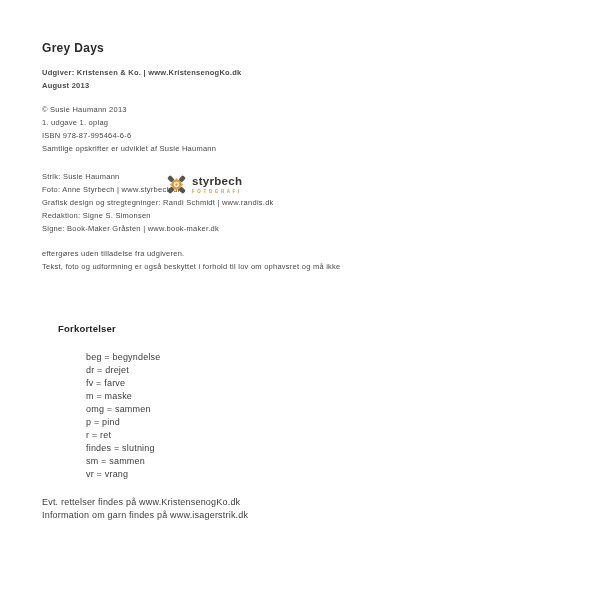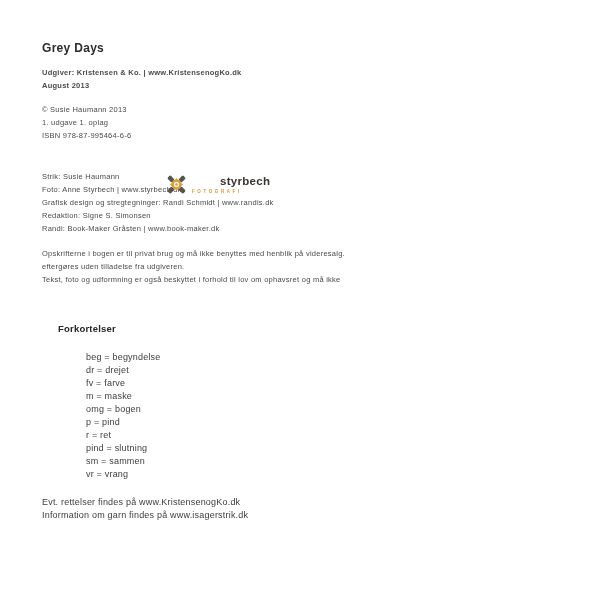--- a/index.html
+++ b/index.html
@@ -45,21 +45,20 @@
     gap: 4px;
   }
   .logo-icon { width: 23px; height: 23px; display: block; }
   .logo-texts { padding-top: 3px; }
   .logo-name {
     font-size: 11.5px;
     font-weight: bold;
     letter-spacing: 0.3px;
     color: #38342f;
     line-height: 11px;
-    margin-left: 28px;
   }
   .logo-sub {
     font-size: 4.5px;
     font-weight: bold;
     letter-spacing: 2.6px;
     color: #d6953a;
     margin-top: 1.5px;
     line-height: 5px;
   }
 </style>
@@ -72,28 +71,29 @@
 
   <div class="abs small" style="top:66px;font-weight:bold;">
     <div>Udgiver: Kristensen &amp; Ko. | www.KristensenogKo.dk</div>
     <div>August 2013</div>
   </div>
 
   <div class="abs small" style="top:103px;">
     <div>© Susie Haumann 2013</div>
     <div>1. udgave 1. oplag</div>
     <div>ISBN 978-87-995464-6-6</div>
+    <div>Samtlige opskrifter er udviklet af Susie Haumann</div>
   </div>
 
   <div class="abs small" style="top:170px;">
     <div>Strik: Susie Haumann</div>
     <div>Foto: Anne Styrbech | www.styrbech.dk</div>
     <div>Grafisk design og stregtegninger: Randi Schmidt | www.randis.dk</div>
     <div>Redaktion: Signe S. Simonsen</div>
-    <div>Randi: Book-Maker Gråsten | www.book-maker.dk</div>
+    <div>Signe: Book-Maker Gråsten | www.book-maker.dk</div>
   </div>
 
   <div class="logo-wrap">
     <svg class="logo-icon" viewBox="0 0 23 23">
       <g fill="#58544e" transform="rotate(45 11.5 11.5)">
         <rect x="9.3" y="0.4" width="4.4" height="6.4" rx="1.4"></rect>
         <rect x="9.3" y="16.2" width="4.4" height="6.4" rx="1.4"></rect>
         <rect x="0.4" y="9.3" width="6.4" height="4.4" rx="1.4"></rect>
         <rect x="16.2" y="9.3" width="6.4" height="4.4" rx="1.4"></rect>
       </g>
@@ -107,36 +107,35 @@
       <circle cx="11.5" cy="11.5" r="2.7" fill="#fdf6ea"></circle>
       <circle cx="11.5" cy="11.5" r="1.2" fill="#e09a38"></circle>
     </svg>
     <div class="logo-texts">
       <div class="logo-name">styrbech</div>
       <div class="logo-sub">FOTOGRAFI</div>
     </div>
   </div>
 
   <div class="abs small" style="top:247px;">
-    <div>Opskrifterne i bogen er til privat brug og må ikke benyttes med henblik på videresalg.</div>
     <div>eftergøres uden tilladelse fra udgiveren.</div>
     <div>Tekst, foto og udformning er også beskyttet i forhold til lov om ophavsret og må ikke</div>
   </div>
 
   <div class="abs section-heading" style="top:323px;">Forkortelser</div>
 
   <div class="abs medium" style="top:351px;margin-left:44px;">
     <div>beg = begyndelse</div>
     <div>dr = drejet</div>
     <div>fv = farve</div>
     <div>m = maske</div>
-    <div>omg = bogen</div>
+    <div>omg = sammen</div>
     <div>p = pind</div>
     <div>r = ret</div>
-    <div>pind = slutning</div>
+    <div>findes = slutning</div>
     <div>sm = sammen</div>
     <div>vr = vrang</div>
   </div>
 
   <div class="abs medium" style="top:496px;">
     <div>Evt. rettelser findes på www.KristensenogKo.dk</div>
     <div>Information om garn findes på www.isagerstrik.dk</div>
   </div>
 
 </div>

